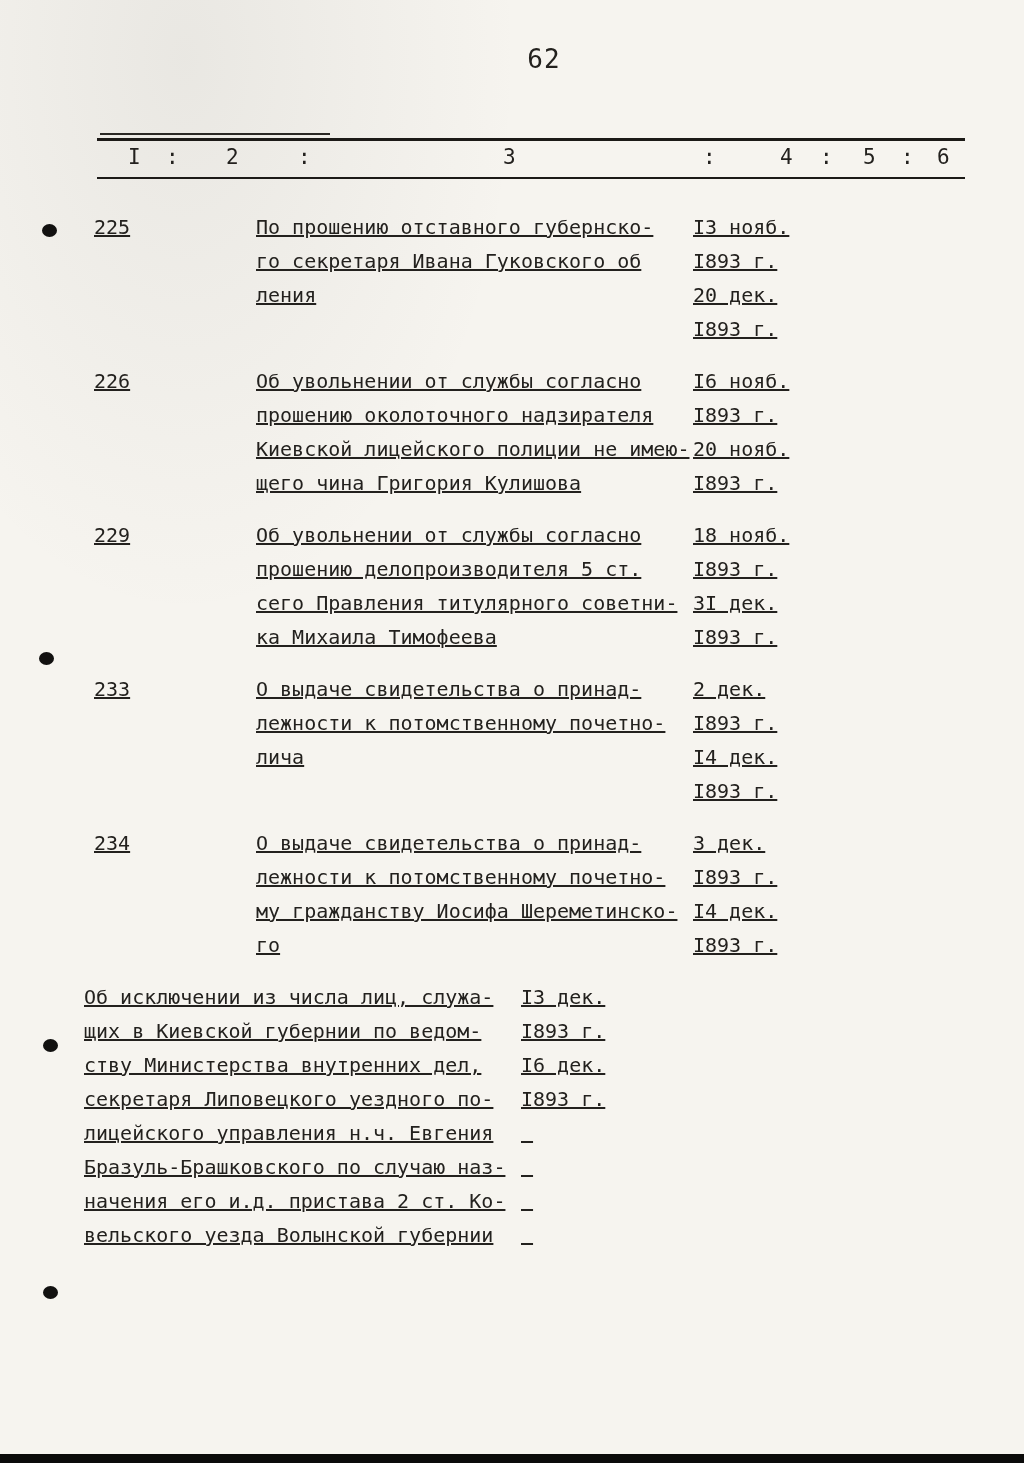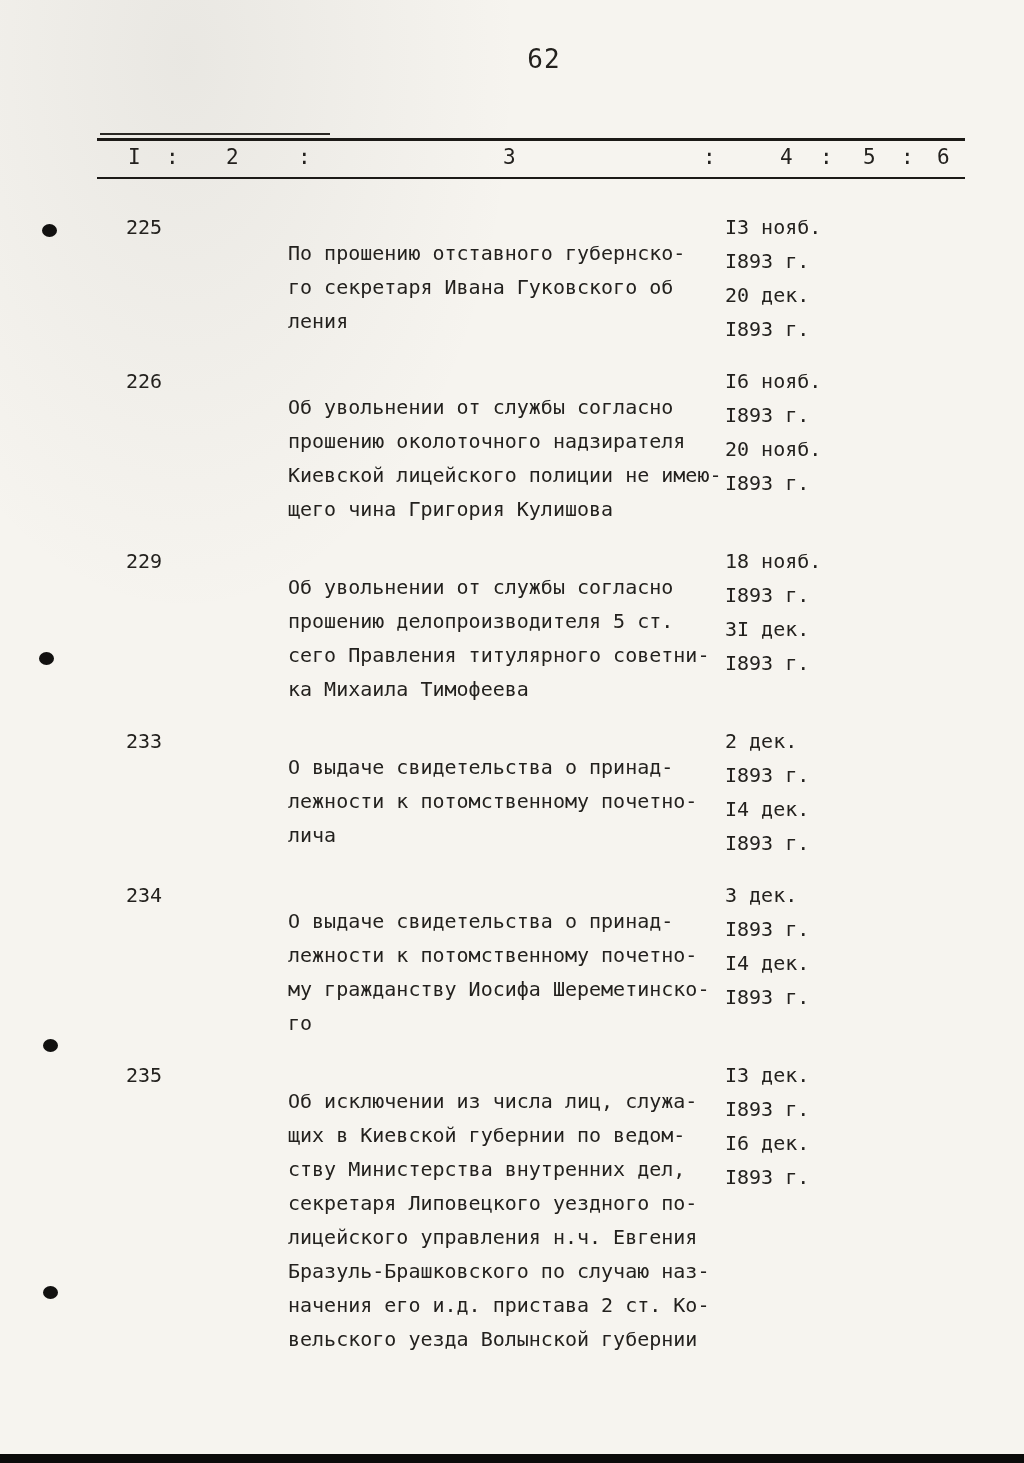--- a/index.html
+++ b/index.html
@@ -59,38 +59,38 @@
   }
   .hcell {
     position: absolute;
     top: 9px;
     font-size: 21px;
     line-height: 24px;
   }
   .entries {
     position: absolute;
     top: 210px;
-    left: 116px;
+    left: 84px;
     width: 880px;
+    text-decoration: underline;
   }
   .entry {
     display: flex;
     margin-bottom: 18px;
   }
   .entry .num {
     width: 172px;
     box-sizing: border-box;
     padding-left: 10px;
     font-size: 20px;
     line-height: 34px;
   }
   .entry .desc {
     width: 437px;
     box-sizing: border-box;
-    margin-top: 26px;
   }
   .entry .dates {
     flex: 1;
   }
   .line {
     white-space: pre;
     font-size: 20px;
     line-height: 34px;
     height: 34px;
     overflow: visible;
@@ -207,21 +207,20 @@
           <div class="line">го</div>
         </div>
         <div class="dates">
           <div class="line">3 дек.</div>
           <div class="line">I893 г.</div>
           <div class="line">I4 дек.</div>
           <div class="line">I893 г.</div>
         </div>
       </div>
       <div class="entry">
-        <div class="num">235</div>
         <div class="desc">
           <div class="line">Об исключении из числа лиц, служа-</div>
           <div class="line">щих в Киевской губернии по ведом-</div>
           <div class="line">ству Министерства внутренних дел,</div>
           <div class="line">секретаря Липовецкого уездного по-</div>
           <div class="line">лицейского управления н.ч. Евгения</div>
           <div class="line">Бразуль-Брашковского по случаю наз-</div>
           <div class="line">начения его и.д. пристава 2 ст. Ко-</div>
           <div class="line">вельского уезда Волынской губернии</div>
         </div>

